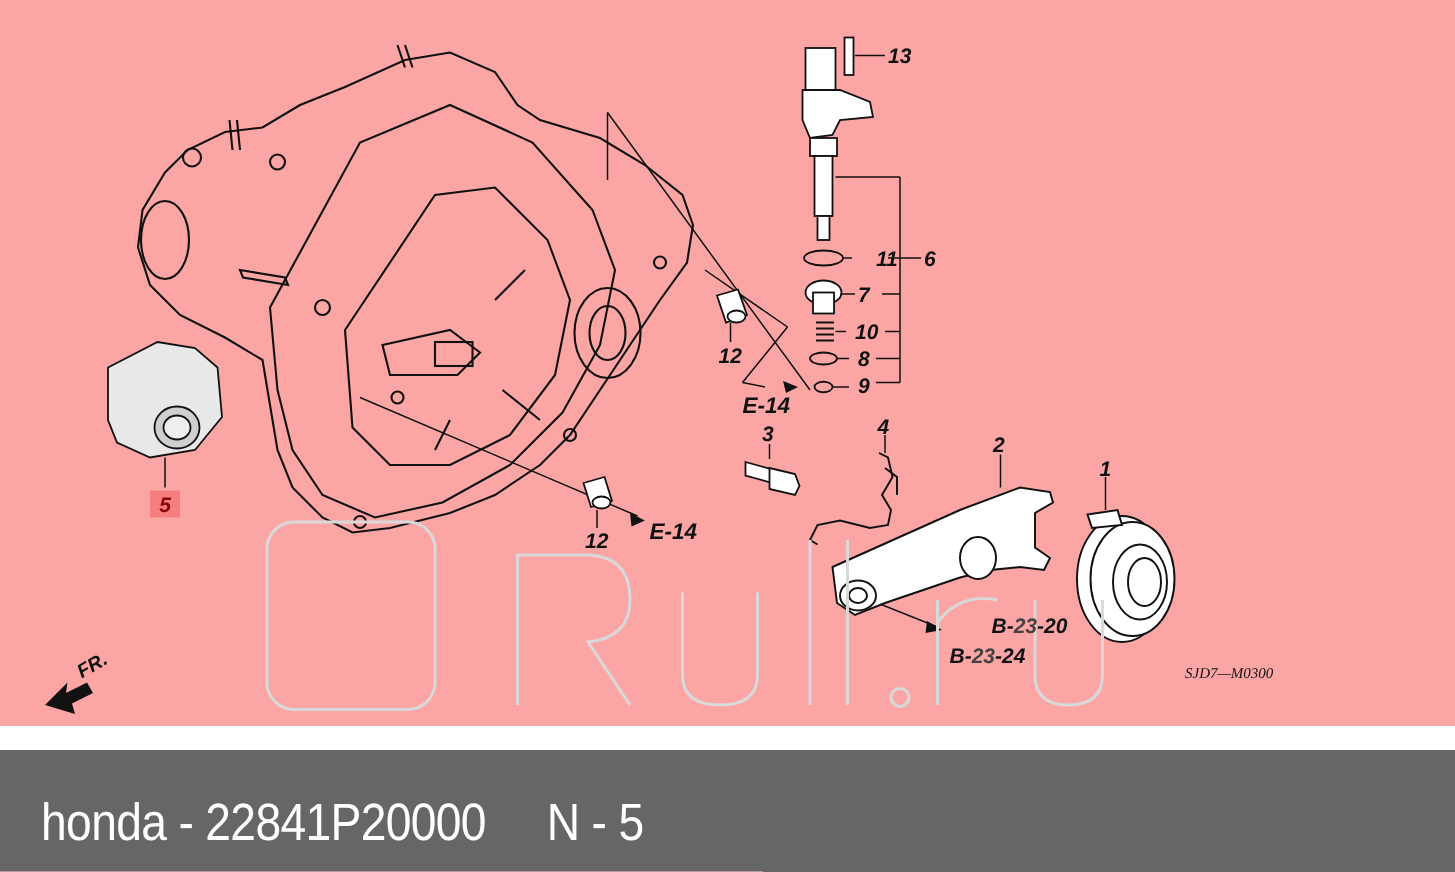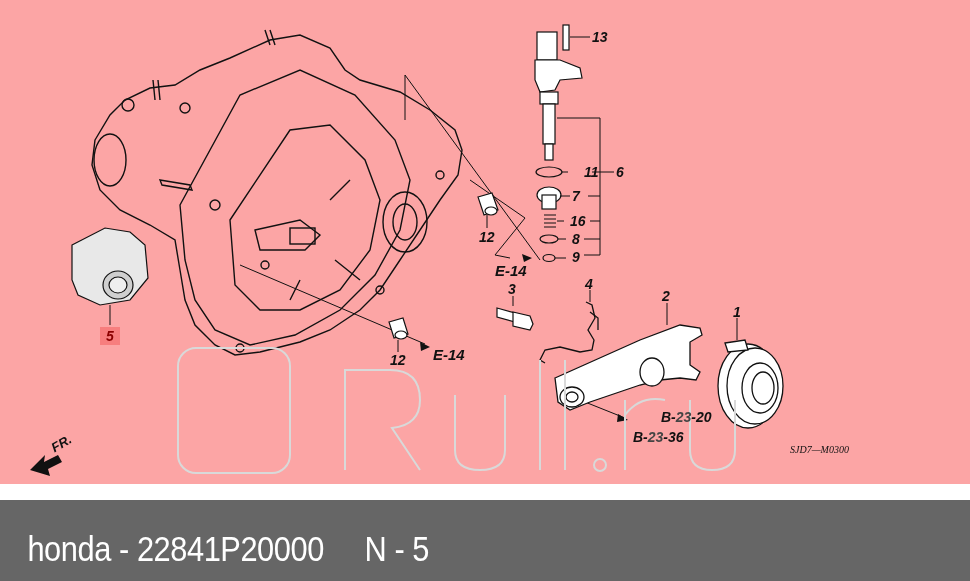--- a/index.html
+++ b/index.html
@@ -149,38 +149,38 @@
       <circle cx="600" cy="465" r="6"></circle>
       <path d="M625 400 L625 470 M625 415 Q640 395 665 400"></path>
       <path d="M690 400 L690 450 Q690 470 712 470 Q735 470 735 450 L735 400"></path>
     </g>
   </svg>
 
   <div class="label" style="left:592px; top:30px;">13</div>
   <div class="label" style="left:616px; top:165px;">6</div>
   <div class="label" style="left:584px; top:165px;">11</div>
   <div class="label" style="left:572px; top:189px;">7</div>
-  <div class="label" style="left:570px; top:214px;">16</div>
+  <div class="label" style="left:570px; top:214px;">10</div>
   <div class="label" style="left:572px; top:232px;">8</div>
   <div class="label" style="left:572px; top:250px;">9</div>
   <div class="label" style="left:479px; top:230px;">12</div>
   <div class="label" style="left:390px; top:353px;">12</div>
   <div class="label" style="left:508px; top:282px;">3</div>
   <div class="label" style="left:585px; top:277px;">4</div>
   <div class="label" style="left:662px; top:289px;">2</div>
   <div class="label" style="left:733px; top:305px;">1</div>
   <div class="highlight" style="left:100px; top:327px;">5</div>
 
   <div class="ref" style="left:495px; top:264px; font-size:15px;">E-14</div>
   <div class="ref" style="left:433px; top:348px; font-size:15px;">E-14</div>
   <div class="ref" style="left:633px; top:410px;margin-left:28px;">
     <span>B-</span><span class="mid">23</span><span>-20</span>
   </div>
   <div class="ref" style="left:633px; top:430px;">
-    <span>B-</span><span class="mid">23</span><span>-36</span>
+    <span>B-</span><span class="mid">23</span><span>-24</span>
   </div>
 
   <div class="fr" style="left:56px; top:440px;">FR.</div>
   <div class="code" style="left:790px; top:444px;">SJD7—M0300</div>
 </div>
 
 <div class="footer">
   <div class="footer-text">honda - 22841P20000     N - 5</div>
 </div>
 

